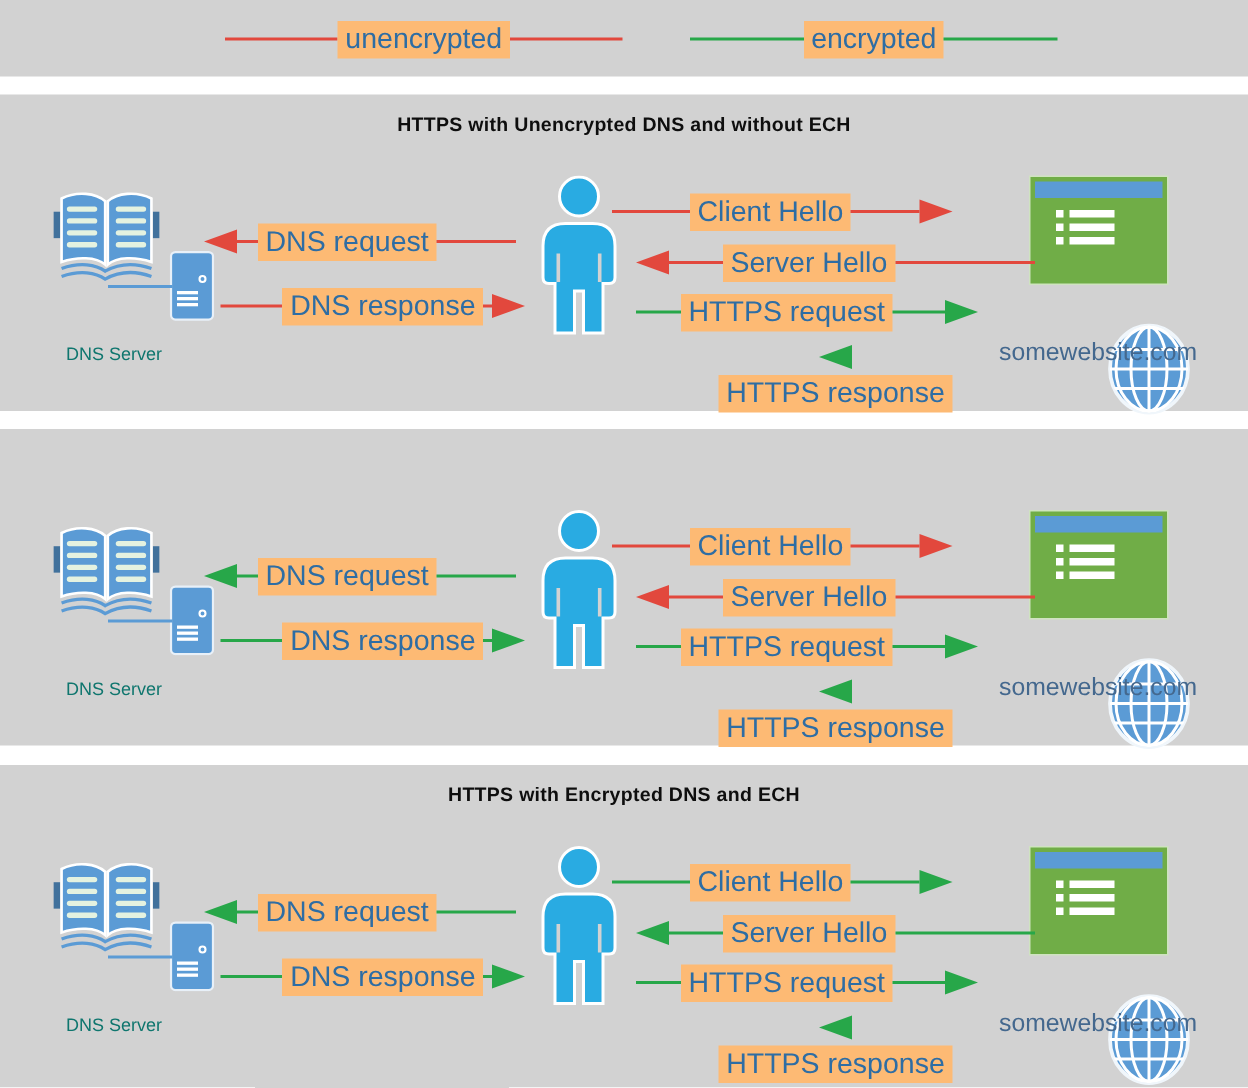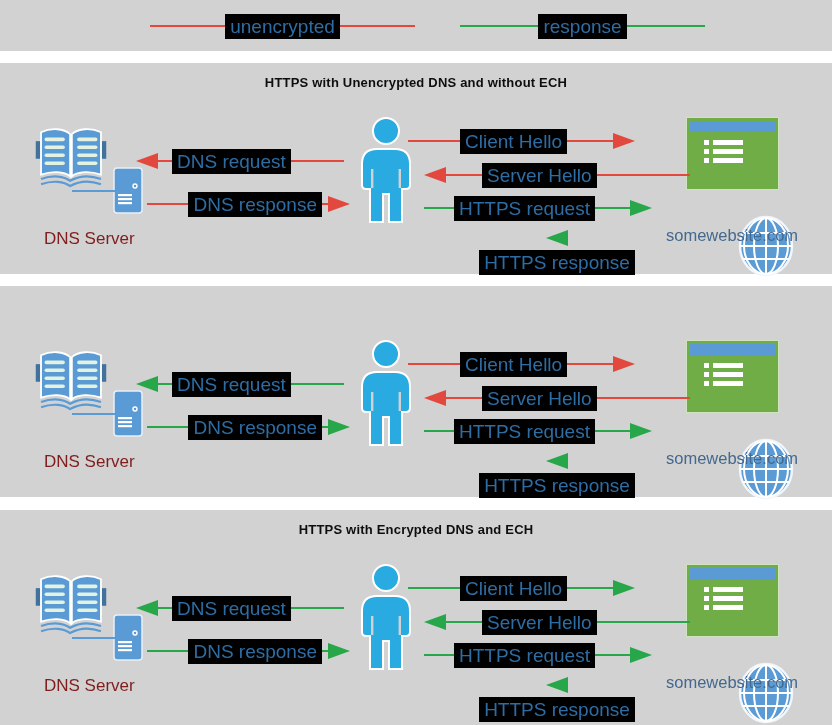--- a/index.html
+++ b/index.html
@@ -10,21 +10,21 @@
   .gap2{height:13px;background:#fff;}
   .panel{height:211px;}
   #panel-3{height:215px;}
 
   .panel-title{position:absolute;top:12px;left:0;width:100%;text-align:center;margin:0;
     font-size:13px;font-weight:bold;color:#0e0e0e;letter-spacing:.2px;}
 
   
   .arrow{position:absolute;display:flex;align-items:center;height:26px;}
   .seg{height:2px;background:var(--c);flex:1;min-width:0;}
-  .lbl{background:#000000;color:#2e6da4;font-size:19px;line-height:25px;padding:0 5px;white-space:nowrap;}
+  .lbl{background:#fdba74;color:#2e6da4;font-size:19px;line-height:25px;padding:0 5px;white-space:nowrap;}
   .head{width:0;height:0;border-top:8px solid transparent;border-bottom:8px solid transparent;flex:0 0 auto;}
   .head.l{border-right:22px solid var(--c);}
   .head.r{border-left:22px solid var(--c);}
   .a-client{left:408px;width:227px;top:65px;}
   .a-dnsreq{left:136px;width:208px;top:85px;}
   .a-server{left:424px;width:266px;top:99px;justify-content:space-between;}
   .a-dnsres{left:147px;width:203px;top:128px;}
   .a-httpsreq{left:424px;width:228px;top:132px;}
   .a-httpsres{left:424px;width:266px;top:167px;flex-direction:column;}
   .a-dnsreq .s1{flex:0 0 14px}
@@ -36,21 +36,21 @@
 
   
   .legend-item{position:absolute;display:flex;align-items:center;top:13px;height:26px;}
   .legend-red{left:150px;width:265px;}
   .legend-green{left:460px;width:245px;}
 
   
   .book{position:absolute;left:34px;top:62px;}
   .server{position:absolute;left:113px;top:104px;}
   .connector{position:absolute;left:72px;top:127px;width:43px;height:2px;background:#5b9bd5;}
-  .dns-caption{position:absolute;left:44px;top:166px;font-size:17px;color:#7f1d1d;}
+  .dns-caption{position:absolute;left:44px;top:166px;font-size:12px;color:#0f766e;}
 
   
   .person{position:absolute;left:358px;top:54px;}
 
   
   .site-window{position:absolute;left:687px;top:55px;width:91px;height:71px;background:#70ad47;
     box-shadow:0 0 0 1px #cfe3c0;}
   .site-titlebar{position:absolute;left:3px;top:3px;right:3px;height:11px;background:#5b9bd5;}
   .site-row{position:absolute;left:17px;height:5px;}
   .site-bullet{position:absolute;left:0;top:0;width:5px;height:5px;background:#fff;}
@@ -63,21 +63,21 @@
 <body>
 
 <div class="band" id="legend-bar">
   <div class="legend-item legend-red" style="--c: #e2483d;">
     <span class="seg"></span>
     <span class="lbl">unencrypted</span>
     <span class="seg"></span>
   </div>
   <div class="legend-item legend-green" style="--c: #27a749;">
     <span class="seg"></span>
-    <span class="lbl">response</span>
+    <span class="lbl">encrypted</span>
     <span class="seg"></span>
   </div>
 </div>
 
 <div class="gap"></div>
 
 <div class="band panel" id="panel-1">
   <h2 class="panel-title">HTTPS with Unencrypted DNS and without ECH</h2>
 
   <svg class="book" width="74" height="64" viewBox="0 0 84 72">

